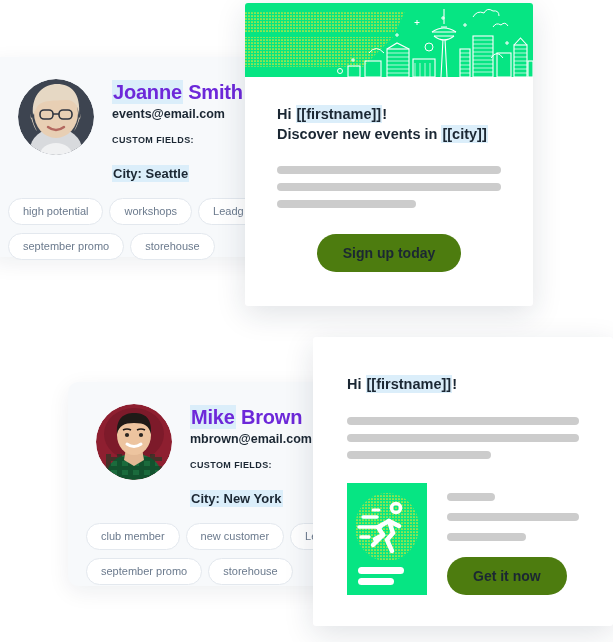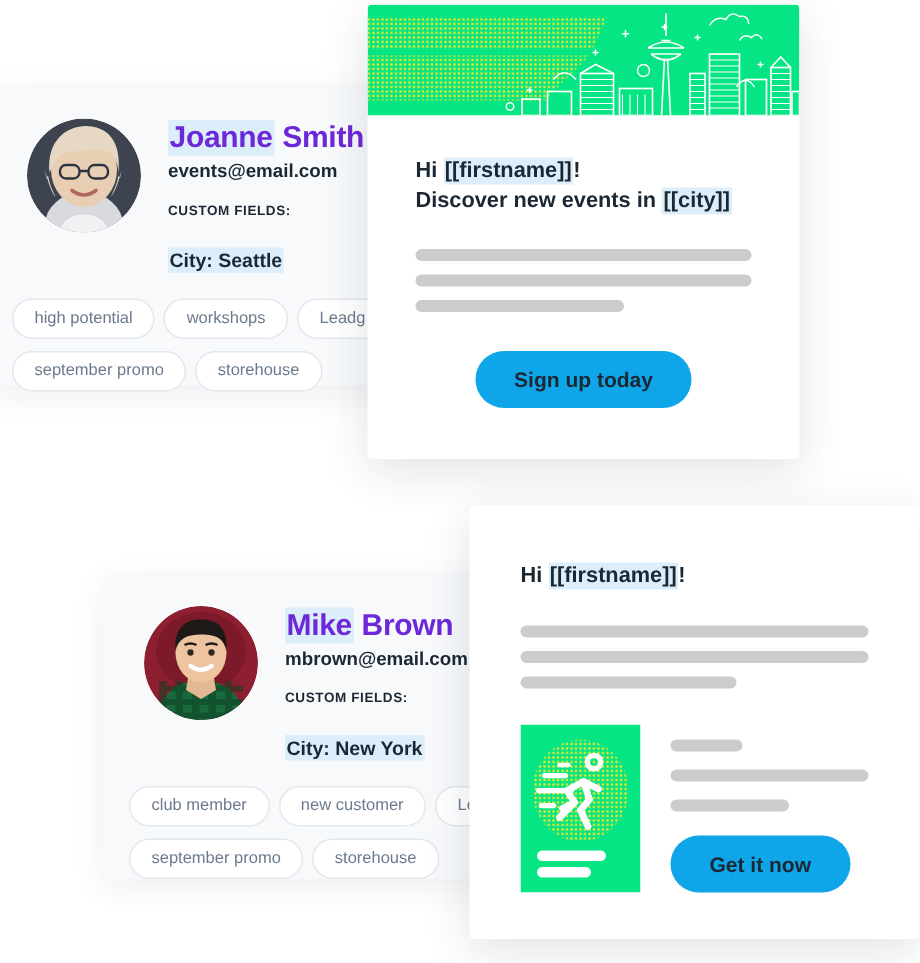--- a/index.html
+++ b/index.html
@@ -158,21 +158,21 @@
     height: 8px;
     background: #cccccc;
     border-radius: 5px;
     margin-bottom: 9px;
   }
 
   .cta {
     display: block;
     margin: 0 auto;
     border: none;
-    background: #0ea5e9;
+    background: #4d7c0f;
     color: #1b2733;
     font-family: "Liberation Sans", sans-serif;
     font-size: 14px;
     font-weight: bold;
     border-radius: 40px;
     padding: 11px 26px;
     cursor: pointer;
   }
   #email-card-1 .cta { margin-top: 26px; }
 

